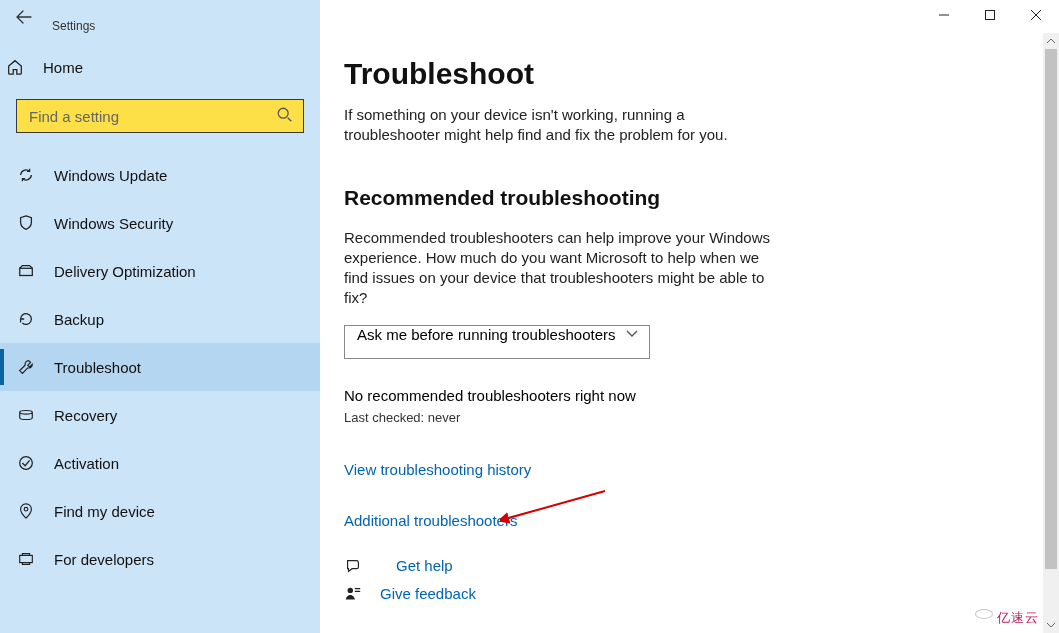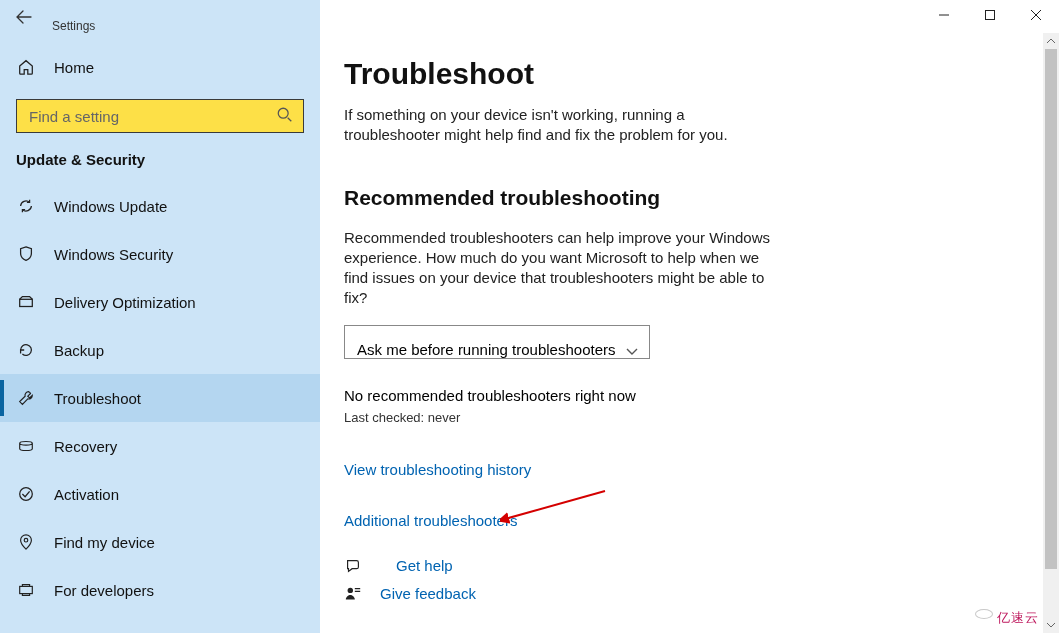--- a/index.html
+++ b/index.html
@@ -12,21 +12,21 @@
   .back-btn { width:48px; height:33px; display:flex; align-items:center; justify-content:center; }
   .back-btn svg { width:16px; height:16px; }
   .app-title { font-size:12px; color:#333; margin-left:4px; }
   .tb-right { flex:1; height:33px; background:#fff; display:flex; justify-content:flex-end; }
   .wc { width:46px; height:30px; display:flex; align-items:center; justify-content:center; }
   .wc svg { width:10px; height:10px; }
 
   
   .body { flex:1; display:flex; min-height:0; }
   .sidebar { width:320px; background:#cce4f7; display:flex; flex-direction:column; padding-top:12px; overflow:hidden; }
-  .home-row { display:flex; align-items:center; height:44px; padding-left:16px; gap:18px; cursor:pointer; }
+  .home-row { display:flex; align-items:center; height:44px; padding-left:5px; gap:18px; cursor:pointer; }
   .home-row .icon { width:20px; display:flex; justify-content:center; }
   .home-row span { font-size:15px; color:#111; }
 
   .search-wrap { padding:0 16px; margin:10px 0 18px 0; }
   .search { position:relative; }
   .search input {
     width:100%; height:34px; border:1px solid #3a3a3a; background:#fde047;
     font-size:15px; padding:0 36px 0 12px; color:#666; outline:none;
   }
   .search input::placeholder { color:#666; }
@@ -40,21 +40,21 @@
   .nav-item.active { background:#b4d6f0; }
   .nav-item.active::before { content:""; position:absolute; left:0; top:6px; bottom:6px; width:4px; background:#0a64a0; }
 
   
   .main { flex:1; position:relative; overflow:hidden; }
   .main-inner { padding:24px 24px 24px 24px; }
   h1 { font-size:30px; font-weight:600; color:#111; margin-bottom:14px; }
   .desc { font-size:15px; color:#222; max-width:440px; line-height:1.35; }
   h2 { font-size:21px; font-weight:600; color:#111; margin-top:40px; margin-bottom:18px; }
   .desc2 { font-size:15px; color:#222; max-width:440px; line-height:1.35; margin-bottom:16px;}
-  .dropdown { display:inline-flex; align-items:flex-end; border:1px solid #888; height:34px; padding:0 10px 0 12px; font-size:15px; gap:10px; cursor:pointer; }
+  .dropdown { display:inline-flex; align-items:flex-start; border:1px solid #888; height:34px; padding:0 10px 0 12px; font-size:15px; gap:10px; cursor:pointer; }
   .status1 { font-size:15px; margin-top:28px; }
   .status2 { font-size:13px; color:#333; margin-top:6px; }
   .link { font-size:15px; color:#0063b1; margin-top:36px; display:block; cursor:pointer; }
   .link2 { font-size:15px; color:#0063b1; margin-top:34px; display:block; cursor:pointer; }
 
   .help-row { display:flex; align-items:center; gap:34px; margin-top:28px; }
   .fb-row   { display:flex; align-items:center; gap:18px; margin-top:10px; }
   .help-row a, .fb-row a { font-size:15px; color:#0063b1; cursor:pointer; }
   .help-row .icon, .fb-row .icon { width:18px; display:flex; justify-content:center; }
 
@@ -120,21 +120,20 @@
           <input type="text" placeholder="Find a setting" style="">
           <div class="search-icon">
             <svg width="18" height="18" viewBox="0 0 20 20">
                 <circle cx="8" cy="8" r="5.5" stroke="#555" fill="none" stroke-width="1.4"></circle>
                 <path d="M13 13l4 4" stroke="#555" stroke-width="1.4"></path>
               </svg>
           </div>
         </div>
       </div>
 
-      <div class="section-title">Update &amp; Security</div>
 
       <div class="nav-item">
         <div class="icon">
           <svg width="18" height="18" viewBox="0 0 20 20">
               <path d="M4 10a6 6 0 0 1 10-4M16 10a6 6 0 0 1-10 4" stroke="#222" fill="none" stroke-width="1.4"></path>
               <path d="M14 3v3h-3M6 17v-3h3" stroke="#222" fill="none" stroke-width="1.4"></path>
             </svg>
         </div>
         <span>Windows Update</span>
       </div>

